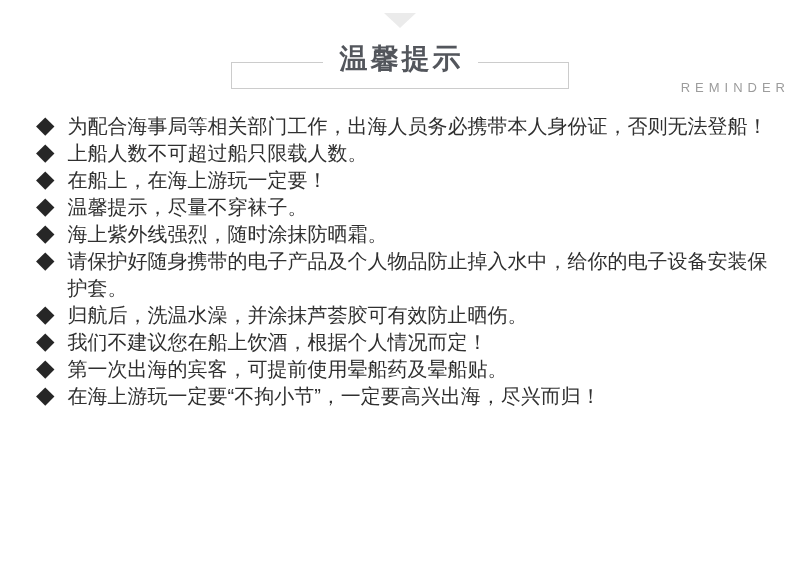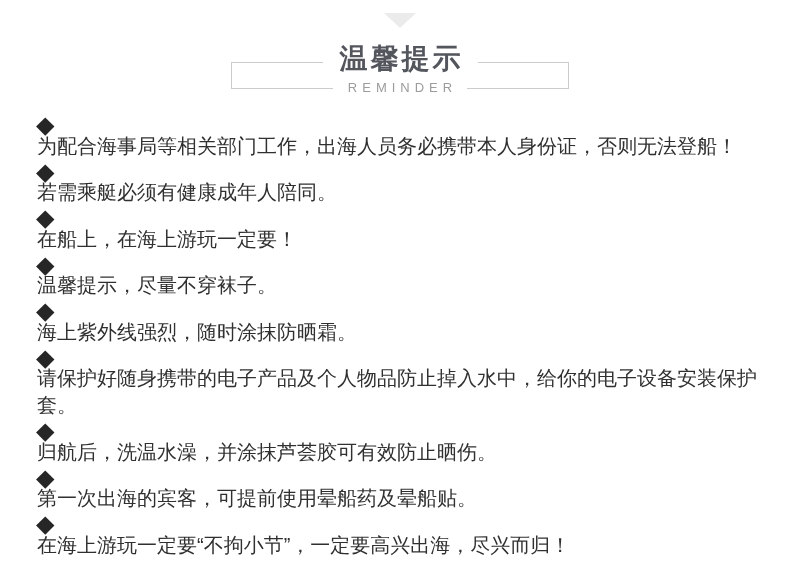--- a/index.html
+++ b/index.html
@@ -34,29 +34,29 @@
     border:1px solid var(--frame-line);
   }
   .title{
     position:absolute;top:42px;left:0;right:0;margin:0;
     text-align:center;font-size:28px;line-height:34px;font-weight:bold;
     letter-spacing:3px;color:var(--title-text);
   }
   .title span{background:var(--background);padding:0 14px 0 17px;}
   .subtitle{
     position:absolute;top:80px;left:0;right:0;
-    text-align:center;font-size:13px;line-height:15px;
+    text-align:right;font-size:13px;line-height:15px;
     letter-spacing:5px;color:var(--subtitle-text);
   }
   .subtitle span{background:var(--background);padding:0 10px 0 15px;}
   
   .tips{padding:3px 30px 0 37px;}
   .tip{
     display:flex;align-items:flex-start;
-    font-size:20px;line-height:27px;color:var(--body-text);flex-direction:column;
+    font-size:20px;line-height:27px;color:var(--body-text);
   }
   .diamond{
     flex:0 0 auto;width:12.5px;height:12.5px;
     background:var(--bullet);transform:rotate(45deg);
     margin:7px 16px 0 2px;
   }
   .tip-text{flex:1;}
 </style>
 </head>
 <body>
@@ -72,21 +72,21 @@
 
   <main class="tips">
 
       <div class="tip">
         <span class="diamond"></span>
         <span class="tip-text">为配合海事局等相关部门工作，出海人员务必携带本人身份证，否则无法登船！</span>
       </div>
 
       <div class="tip">
         <span class="diamond"></span>
-        <span class="tip-text">若需乘艇必须有健康成年人陪同。</span>
+        <span class="tip-text">上船人数不可超过船只限载人数。</span>
       </div>
 
       <div class="tip">
         <span class="diamond"></span>
         <span class="tip-text">在船上，在海上游玩一定要！</span>
       </div>
 
       <div class="tip">
         <span class="diamond"></span>
         <span class="tip-text">温馨提示，尽量不穿袜子。</span>
@@ -101,20 +101,24 @@
       <div class="tip">
         <span class="diamond"></span>
         <span class="tip-text">请保护好随身携带的电子产品及个人物品防止掉入水中，给你的电子设备安装保护套。</span>
       </div>
 
       <div class="tip">
         <span class="diamond"></span>
         <span class="tip-text">归航后，洗温水澡，并涂抹芦荟胶可有效防止晒伤。</span>
       </div>
 
+      <div class="tip">
+        <span class="diamond"></span>
+        <span class="tip-text">我们不建议您在船上饮酒，根据个人情况而定！</span>
+      </div>
 
       <div class="tip">
         <span class="diamond"></span>
         <span class="tip-text">第一次出海的宾客，可提前使用晕船药及晕船贴。</span>
       </div>
 
 
 
       <div class="tip">
         <span class="diamond"></span>

